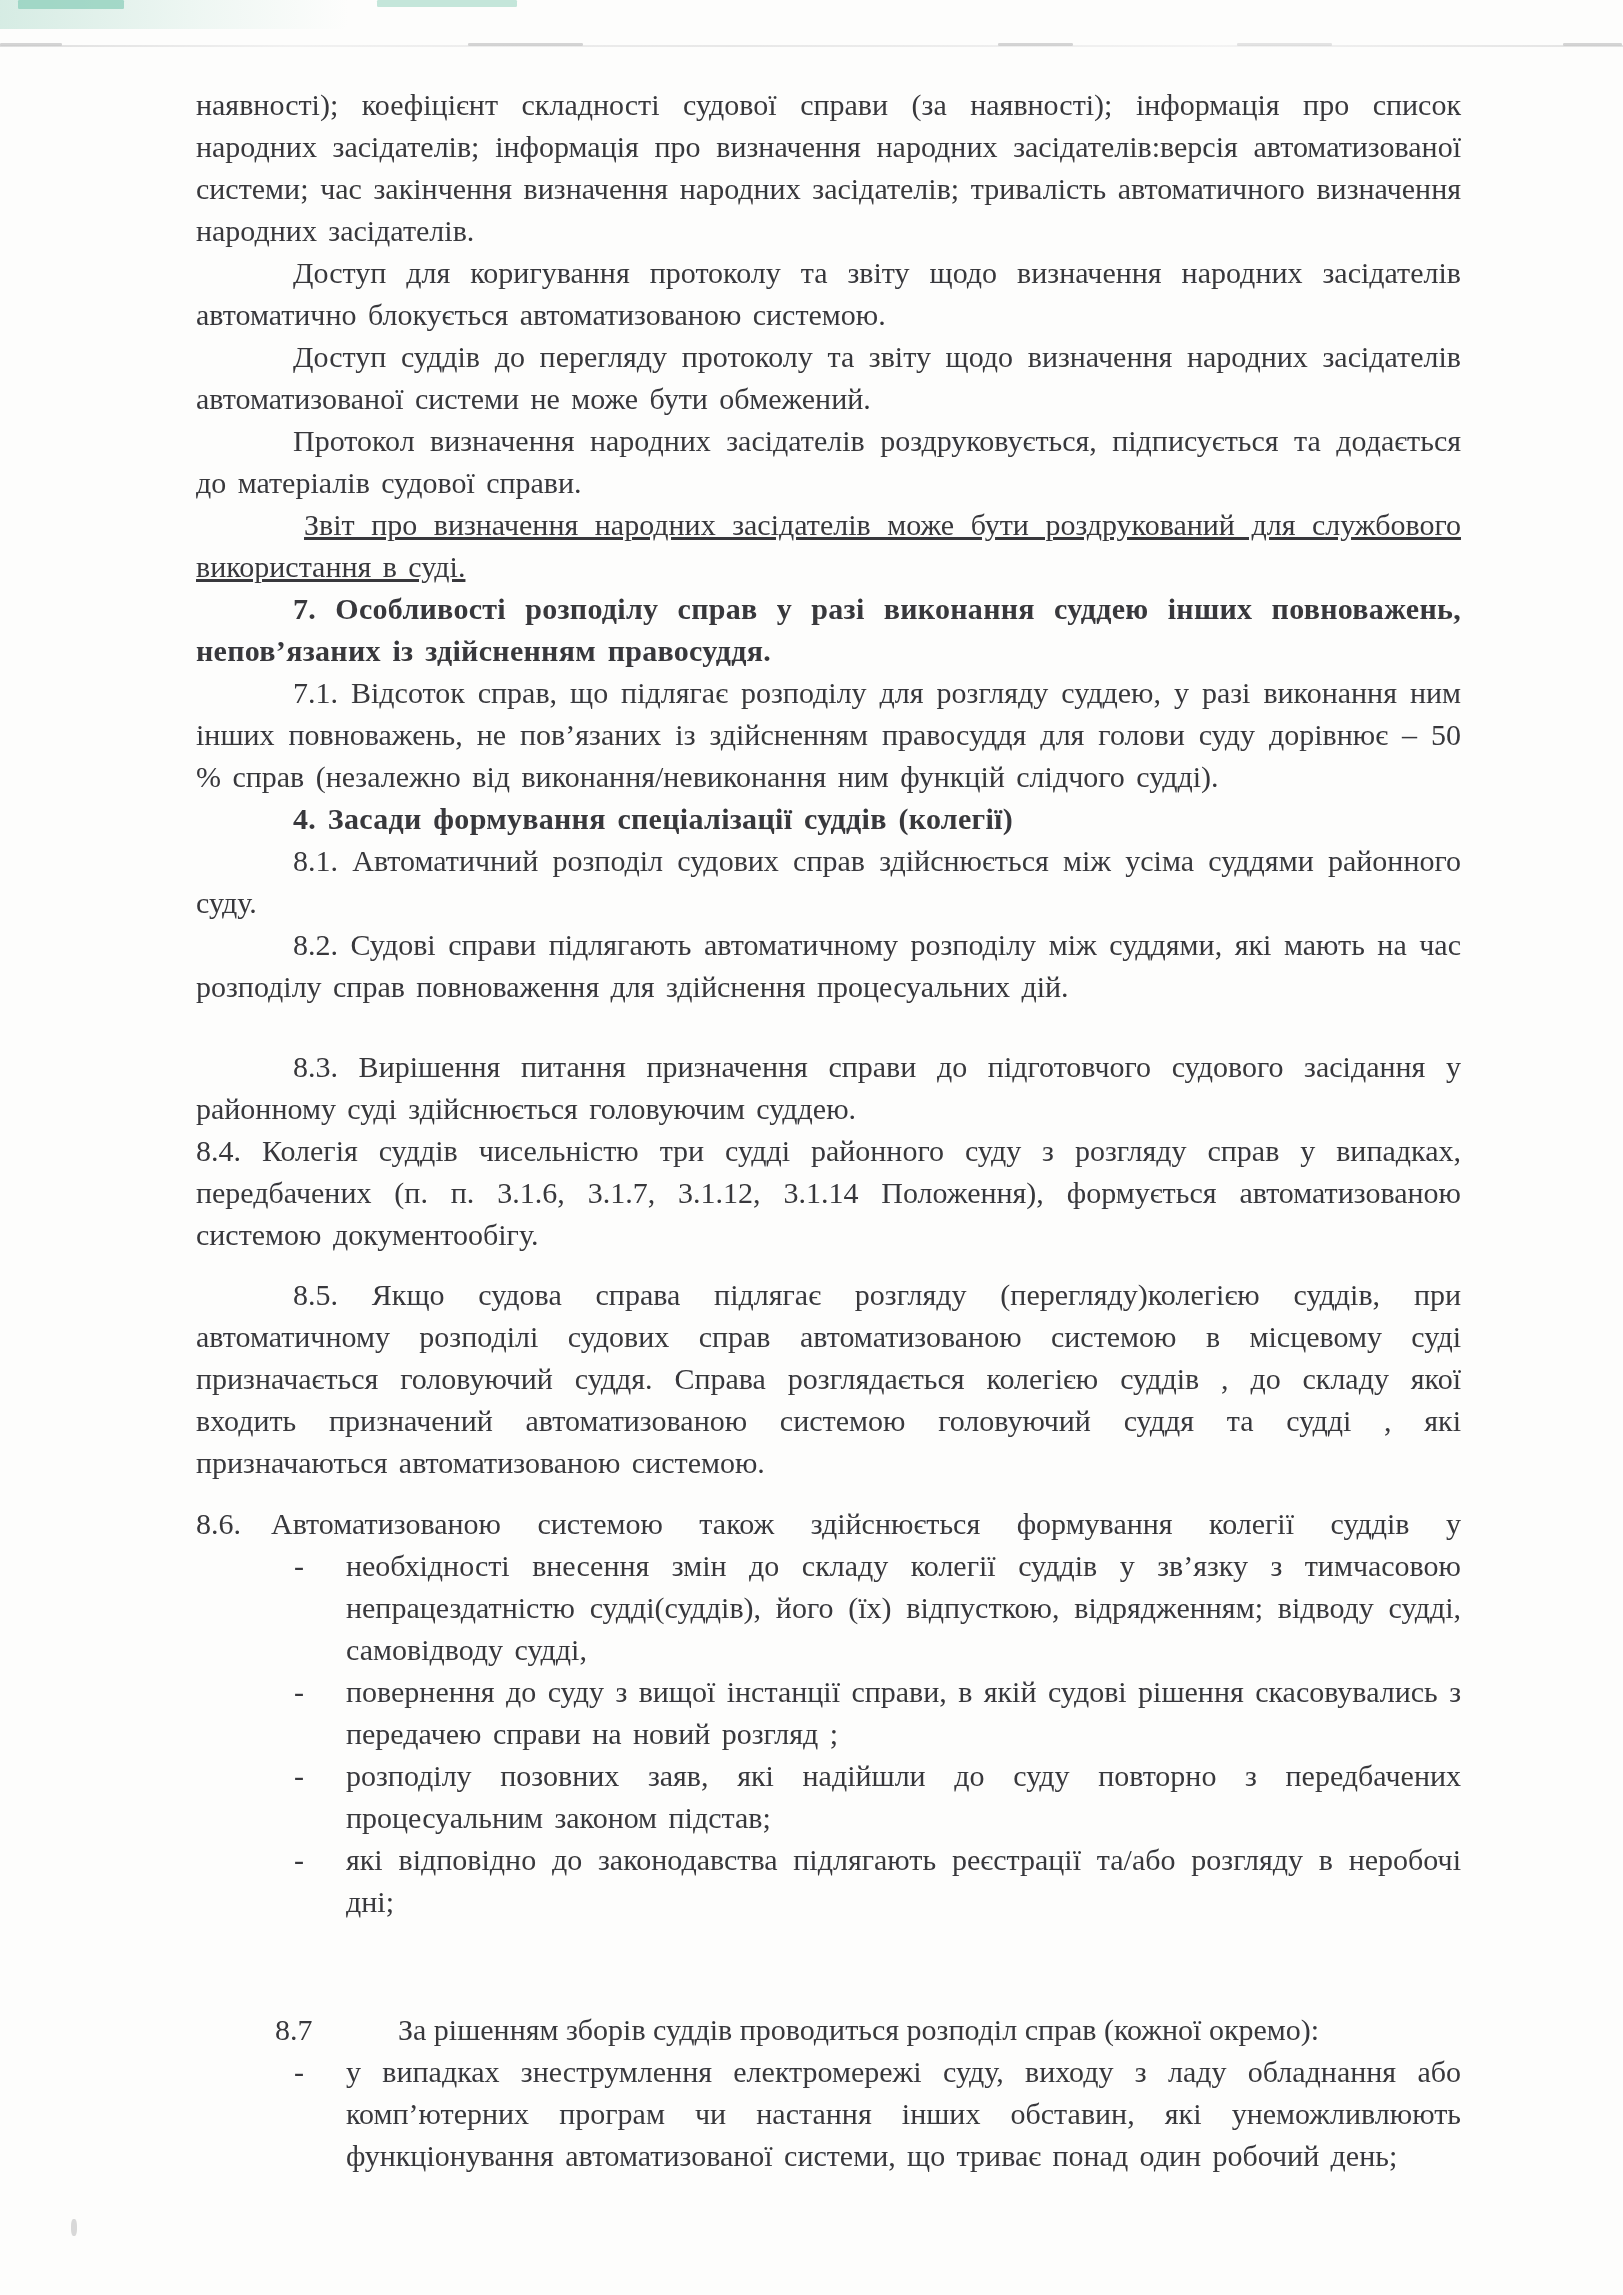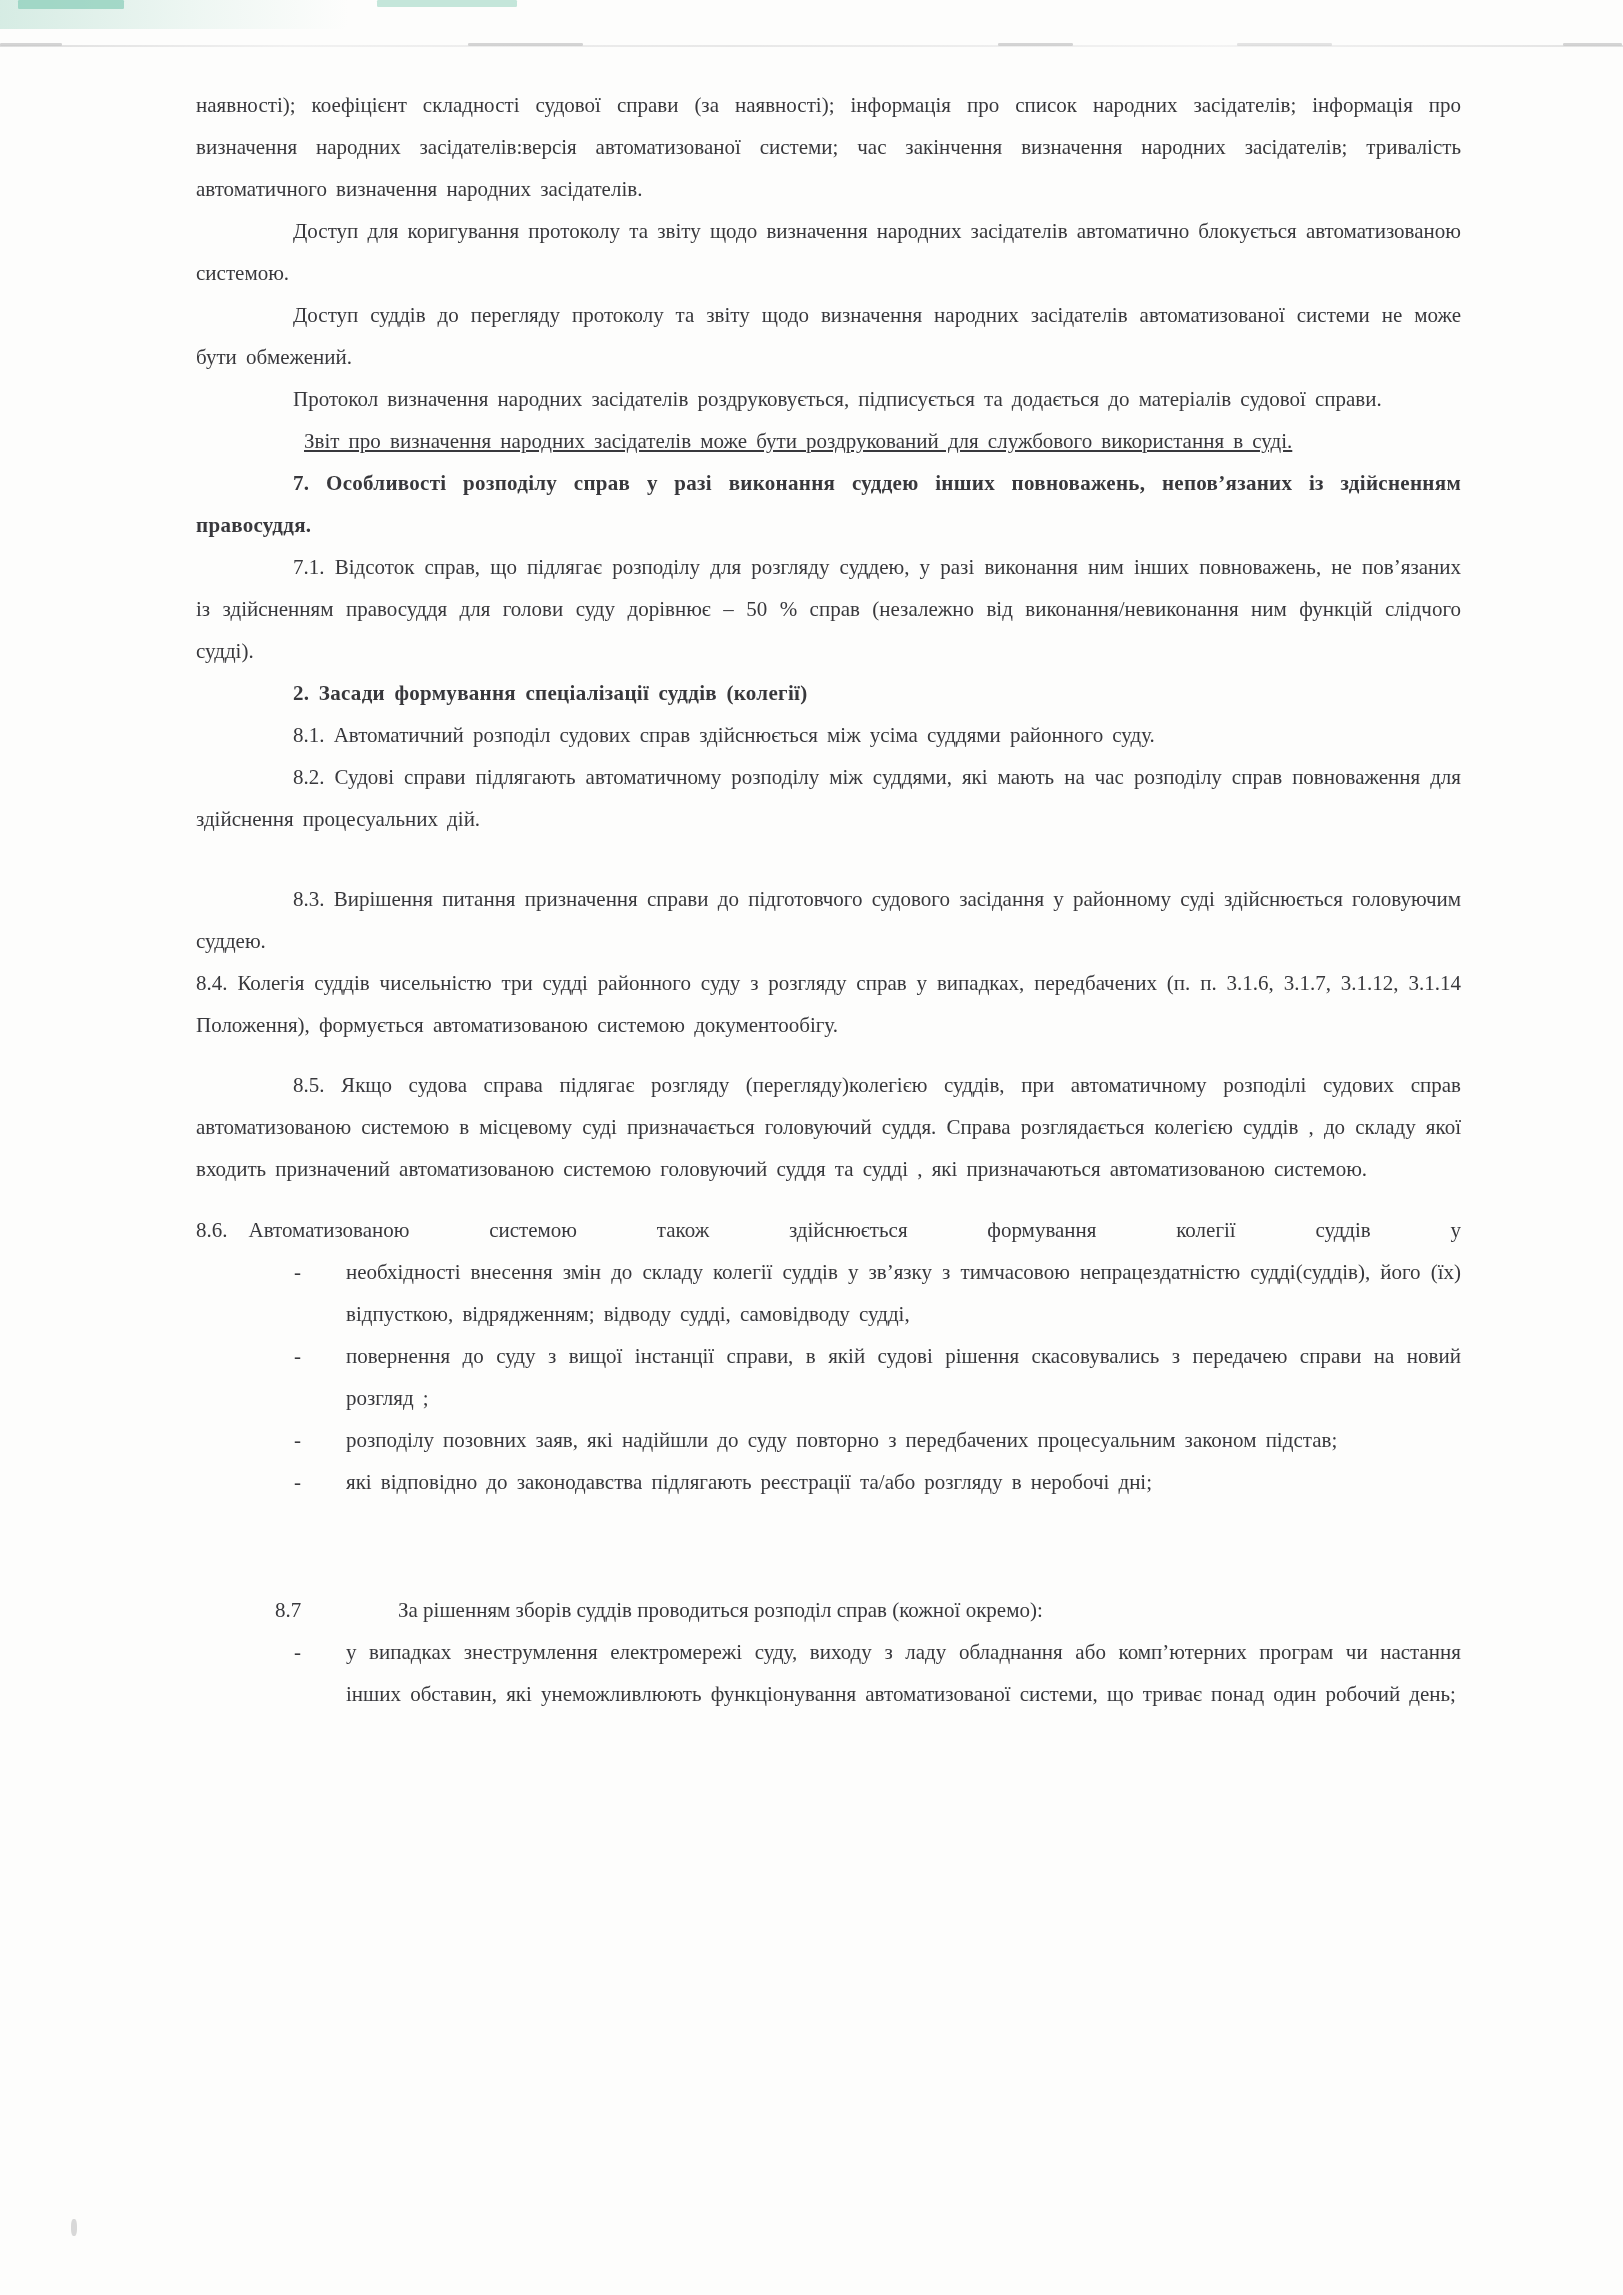--- a/index.html
+++ b/index.html
@@ -28,21 +28,21 @@
   .d3{left:998px;width:75px;}
   .d4{left:1237px;width:95px;opacity:.5;}
   .d5{left:1563px;width:59px;}
   .speck{left:71px;top:2219px;width:5.9px;height:17px;background:#b9b9b9;opacity:.55;border-radius:40%;}
   
   .content{
     position:absolute;
     left:196px;
     top:84px;
     width:1265px;
-    font-size:21px;
+    font-size:30px;
     line-height:42px;
   }
   .content p{margin:0;text-align:justify;word-spacing:3.9px;}
   .ind{text-indent:97px;}
   .ind2{text-indent:108px;text-decoration:underline;}
   .bold{font-weight:bold;letter-spacing:0.3px;}
   .noj{text-align:left !important;}
   .jforce{text-align:justify;text-align-last:justify;}
   .gap-a{margin-top:38px !important;}
   .gap-b{margin-top:18.3px !important;}
@@ -74,21 +74,21 @@
 
     <p>наявності); коефіцієнт складності судової справи (за наявності); інформація про список народних засідателів; інформація про визначення народних засідателів:версія автоматизованої системи; час закінчення визначення народних засідателів; тривалість автоматичного визначення народних засідателів.</p>
     <p class="ind">Доступ для коригування протоколу та звіту щодо визначення народних засідателів автоматично блокується автоматизованою системою.</p>
     <p class="ind">Доступ суддів до перегляду протоколу та звіту щодо визначення народних засідателів автоматизованої системи не може бути обмежений.</p>
     <p class="ind">Протокол визначення народних засідателів роздруковується, підписується та додається до матеріалів судової справи.</p>
     <p class="ind2">Звіт про визначення народних засідателів може бути роздрукований для службового використання в суді.</p>
 
     <p class="ind bold">7. Особливості розподілу справ у разі виконання суддею інших повноважень, непов’язаних із здійсненням правосуддя.</p>
     <p class="ind">7.1. Відсоток справ, що підлягає розподілу для розгляду суддею, у разі виконання ним інших повноважень, не пов’язаних із здійсненням правосуддя для голови суду дорівнює – 50 % справ (незалежно від виконання/невиконання ним функцій слідчого судді).</p>
 
-    <p class="ind bold noj">2. Засади формування спеціалізації суддів (колегії)</p>
+    <p class="ind bold noj">4. Засади формування спеціалізації суддів (колегії)</p>
     <p class="ind">8.1. Автоматичний розподіл судових справ здійснюється між усіма суддями районного суду.</p>
     <p class="ind">8.2. Судові справи підлягають автоматичному розподілу між суддями, які мають на час розподілу справ повноваження для здійснення процесуальних дій.</p>
 
     <p class="ind gap-a">8.3. Вирішення питання призначення справи до підготовчого судового засідання у районному суді здійснюється головуючим суддею.</p>
     <p>8.4. Колегія суддів чисельністю три судді районного суду з розгляду справ у випадках, передбачених (п. п. 3.1.6, 3.1.7, 3.1.12, 3.1.14 Положення), формується автоматизованою системою документообігу.</p>
 
     <p class="ind gap-b">8.5. Якщо судова справа підлягає розгляду (перегляду)колегією суддів, при автоматичному розподілі судових справ автоматизованою системою в місцевому суді призначається головуючий суддя. Справа розглядається колегією суддів , до складу якої входить призначений автоматизованою системою головуючий суддя та судді , які призначаються автоматизованою системою.</p>
 
     <p class="gap-b jforce">8.6. Автоматизованою системою також здійснюється формування колегії суддів у</p>
 

